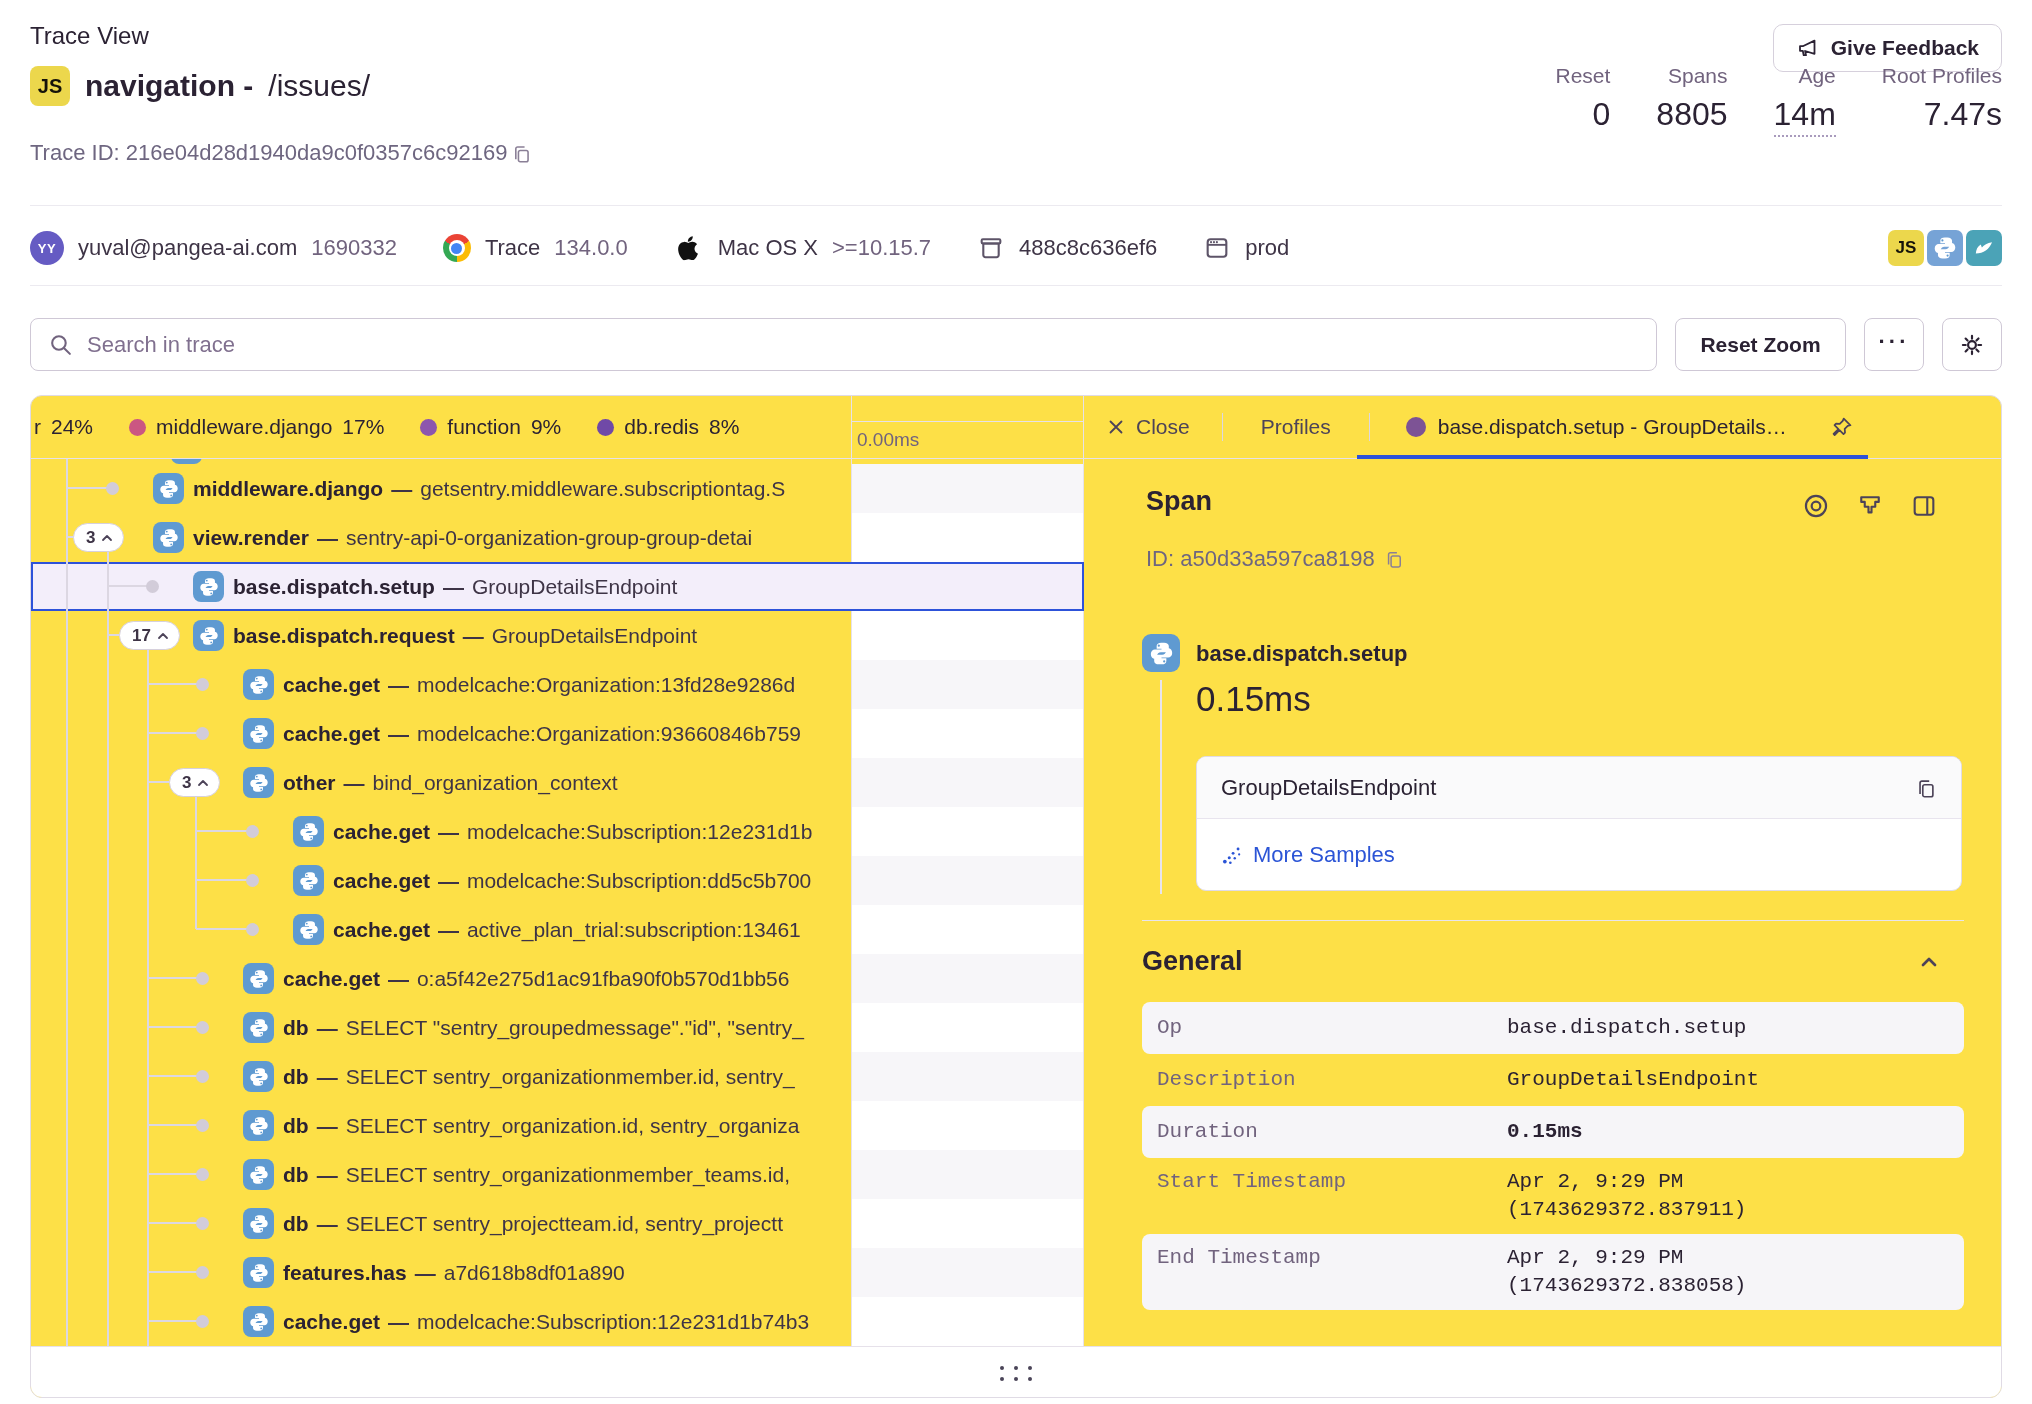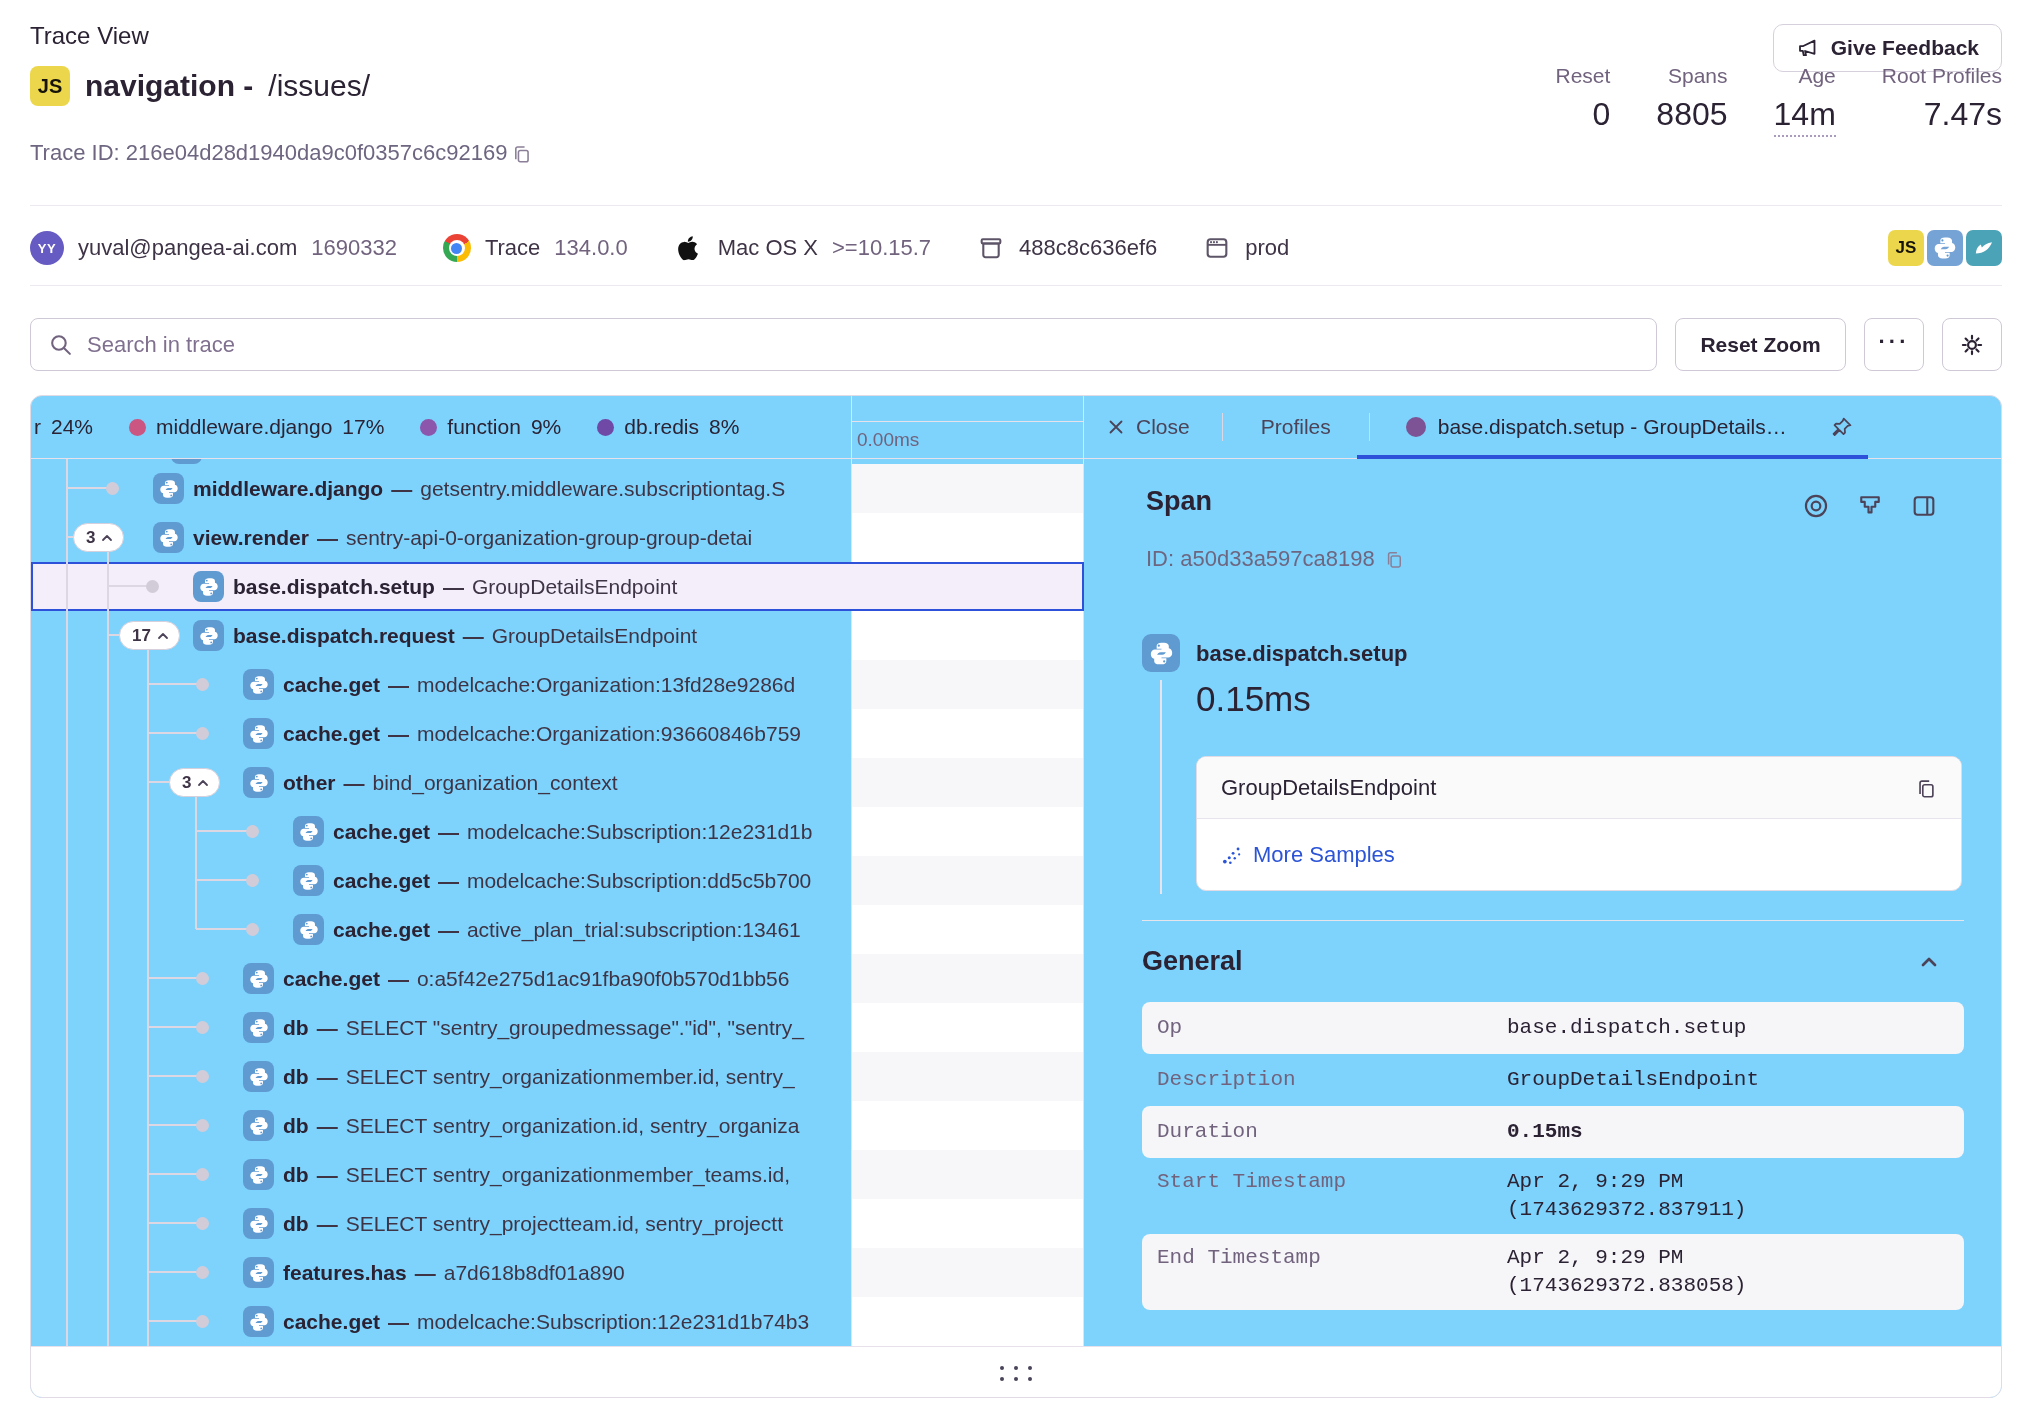--- a/index.html
+++ b/index.html
@@ -52,21 +52,21 @@
   .searchwrap input{width:100%;height:53px;border:1px solid #cfc8d6;border-radius:8px;padding:0 18px 0 56px;
     font-size:22px;font-family:inherit;color:var(--dark);outline:none;}
   .searchwrap input::placeholder{color:var(--muted2);}
   .search-ic{position:absolute;left:18px;top:14px;color:var(--muted);}
   .tbtn{height:53px;border:1px solid #cfc8d6;border-radius:8px;background:#fff;display:flex;align-items:center;justify-content:center;
     font-size:21px;font-weight:700;color:var(--dark);cursor:pointer;font-family:inherit;}
   .tbtn.reset{width:171px;}
   .tbtn.sq{width:60px;}
   .tbtn .ddd{letter-spacing:3px;font-size:22px;transform:translateY(-3px);}
   
-  .shell{left:30px;top:395px;width:1972px;height:1003px;border:1px solid var(--border);border-radius:12px;overflow:hidden;background:#7dd3fc;}
+  .shell{left:30px;top:395px;width:1972px;height:1003px;border:1px solid var(--border);border-radius:12px;overflow:hidden;background:#fde047;}
   
   .timeline{position:absolute;left:820px;top:0;width:233px;height:950px;border-left:1px solid var(--line);border-right:1px solid var(--line);}
   .tl-head1{position:absolute;left:0;right:0;top:0;height:26px;border-bottom:1px solid var(--line);}
   .tl-head2{position:absolute;left:0;right:0;top:26px;height:37px;border-bottom:1px solid var(--line);
     font-size:19px;color:var(--muted);display:flex;align-items:center;padding-left:5px;}
   .stripes{position:absolute;left:0;right:0;top:68px;height:882px;
     background:repeating-linear-gradient(to bottom,var(--stripe) 0 49px,#ffffff 49px 98px);}
   
   .sel-overlay{position:absolute;left:0;top:166px;width:1053px;height:49px;background:var(--selbg);
     border:2px solid var(--blue);}

